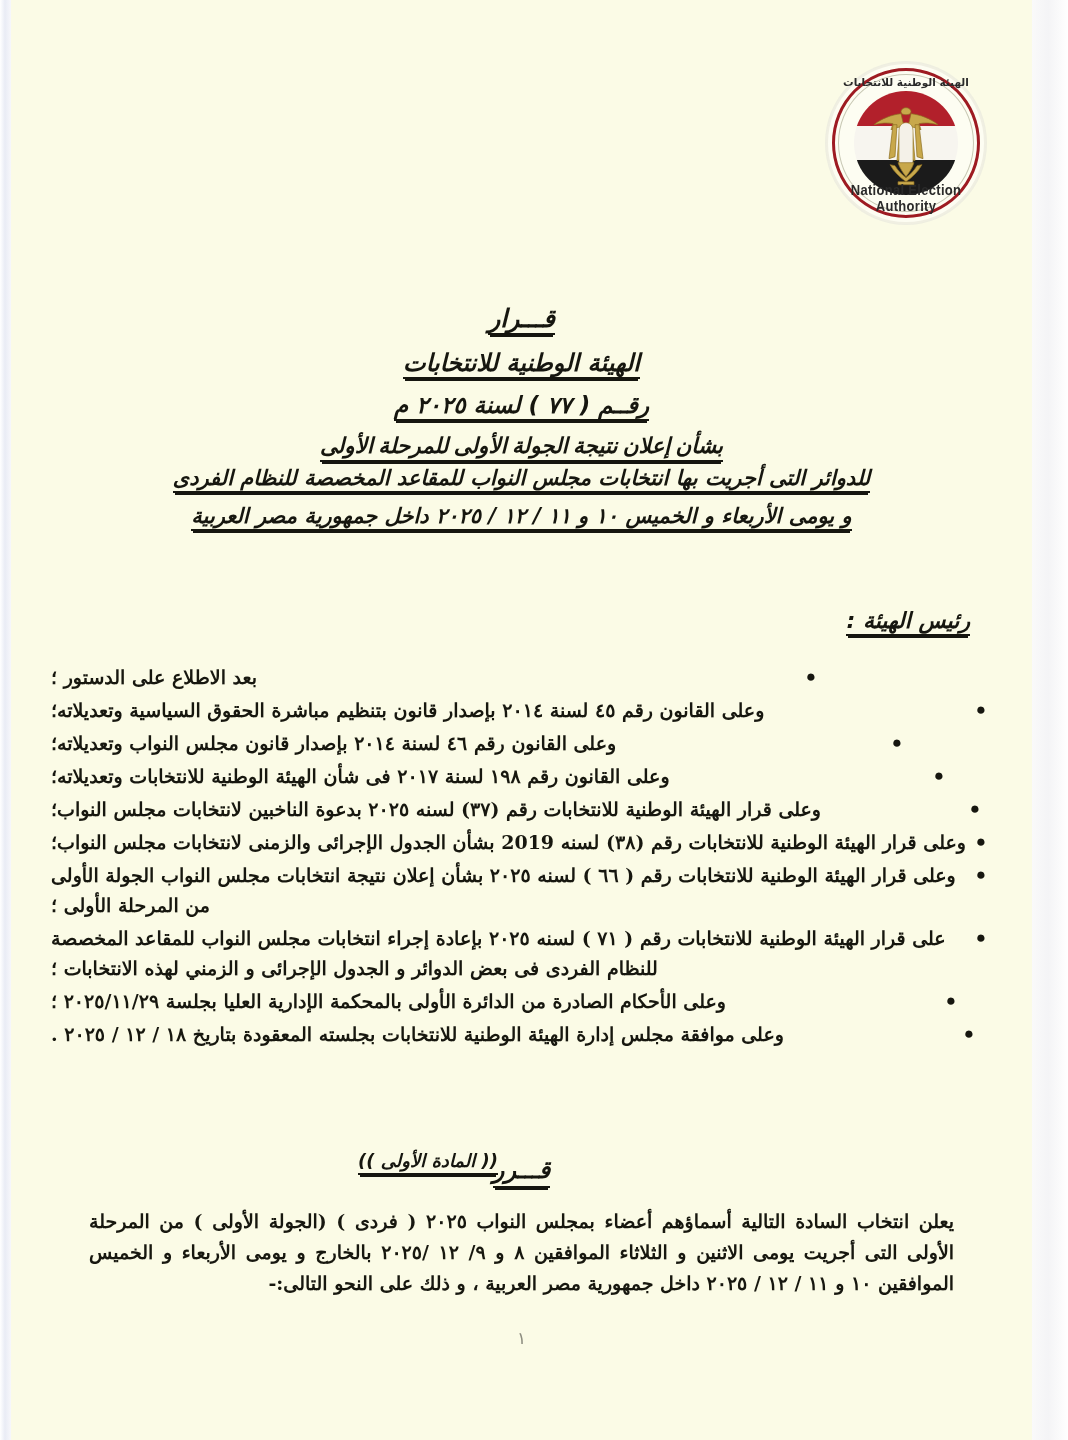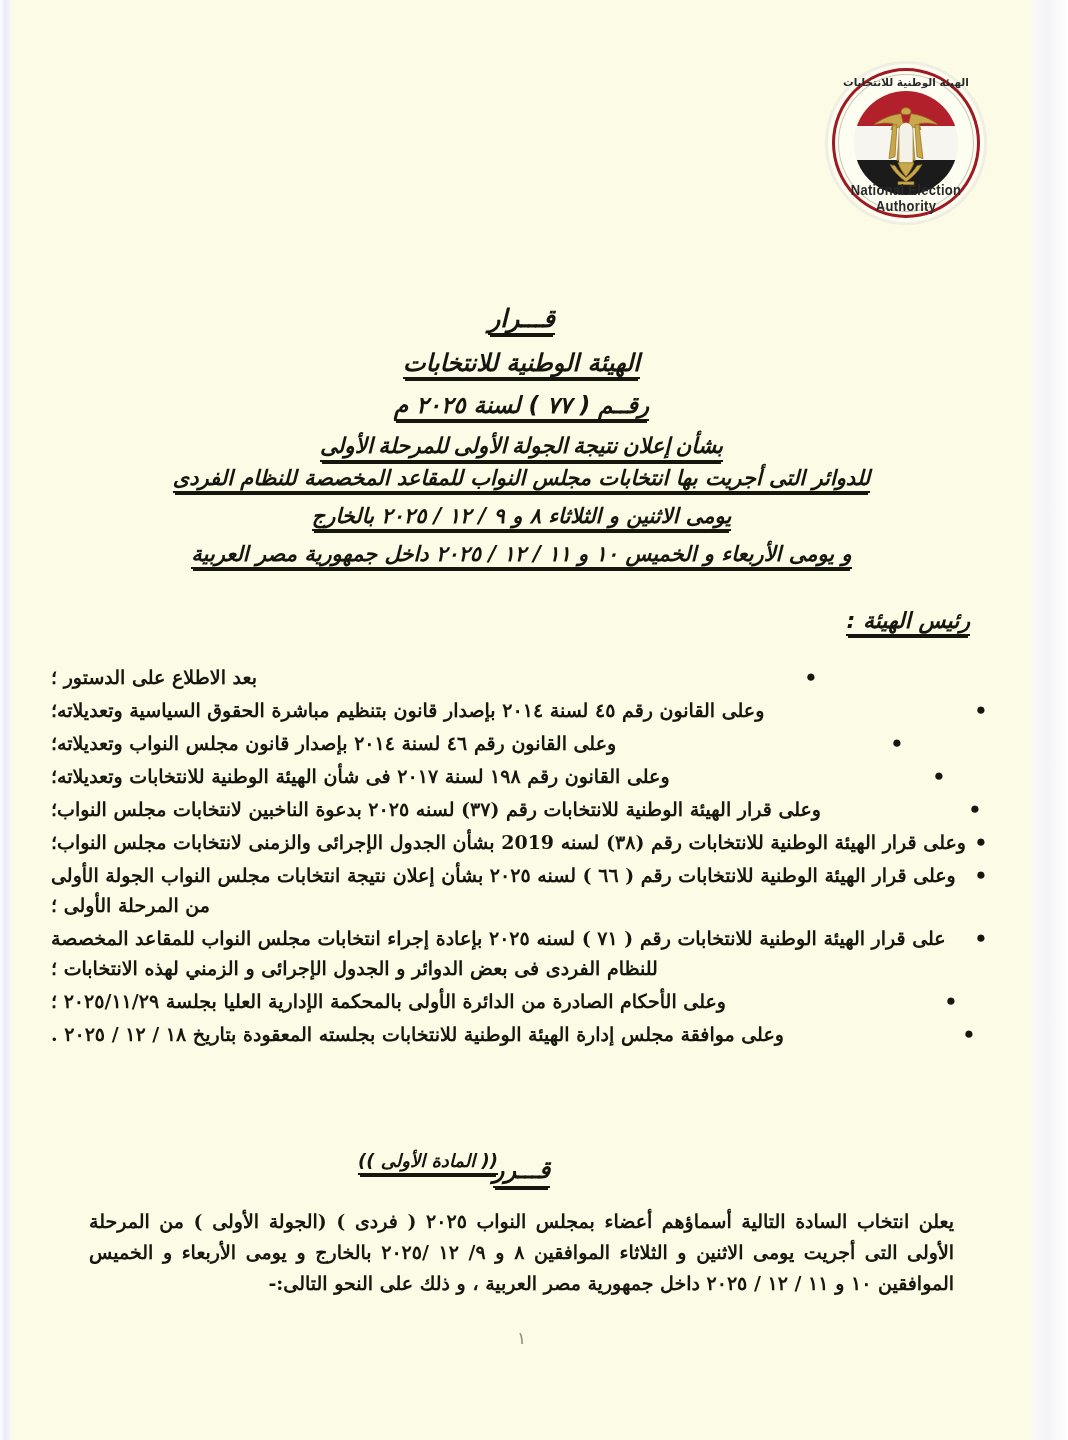--- a/index.html
+++ b/index.html
@@ -287,21 +287,20 @@
       <div class="seal-text-top">الهيئة الوطنية للانتخابات</div>
       <div class="seal-text-bottom">National Election Authority</div>
     </div>
 
     <div class="title-block">
       <span class="t-line t-qarar"><span class="u2">قـــرار</span></span>
       <span class="t-line t-authority"><span class="u2">الهيئة الوطنية للانتخابات</span></span>
       <span class="t-line t-number"><span class="u2">رقــم ( ٧٧ ) لسنة ٢٠٢٥ م</span></span>
       <span class="t-line t-sub"><span class="u2">بشأن إعلان نتيجة الجولة الأولى للمرحلة الأولى</span></span>
       <span class="t-line t-sub2"><span class="u2">للدوائر التى أجريت بها انتخابات مجلس النواب للمقاعد المخصصة للنظام الفردى</span></span>
-      <span class="t-line t-sub2"><span class="u2">يومى الاثنين و الثلاثاء ٨ و ٩ / ١٢ / ٢٠٢٥ بالخارج</span></span>
       <span class="t-line t-sub2"><span class="u2">و يومى الأربعاء و الخميس ١٠ و ١١ / ١٢ / ٢٠٢٥ داخل جمهورية مصر العربية</span></span>
     </div>
 
     <div class="chair"><span class="u2">رئيس الهيئة :</span></div>
 
     <div class="preamble">
 
       <div class="bullet-row short" style="padding-right:170px;">
         <span class="bullet-dot">●</span>
         <span class="bullet-text">بعد الاطلاع على الدستور ؛</span>

